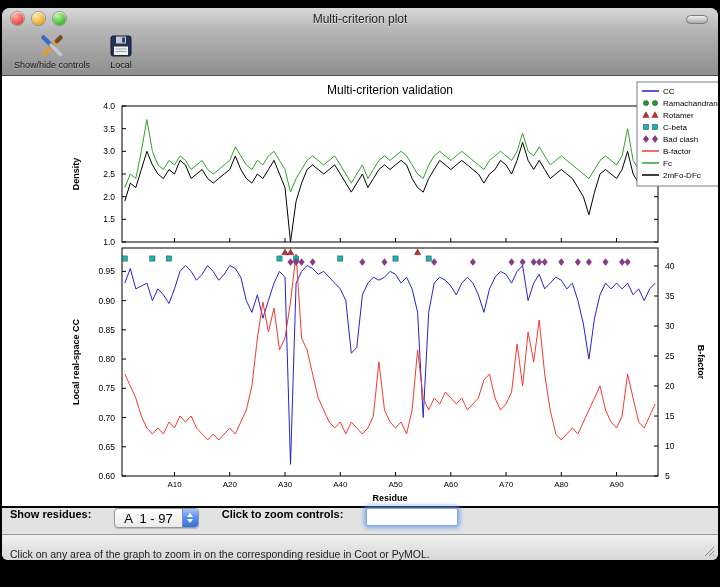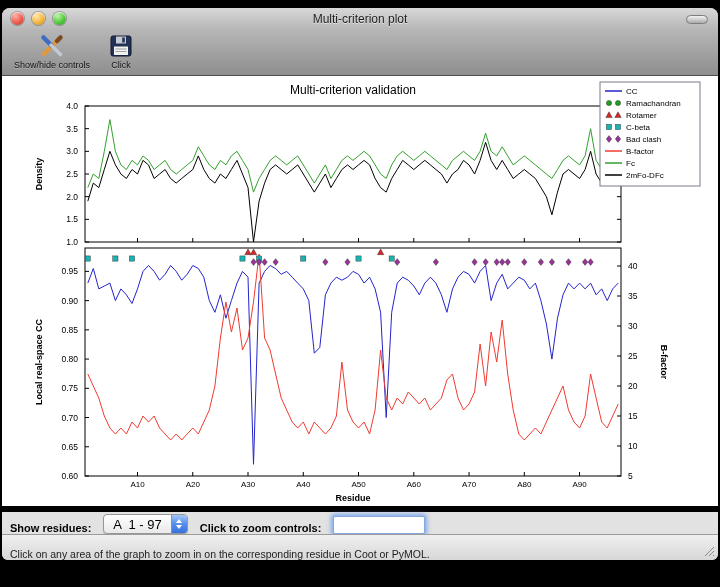--- a/index.html
+++ b/index.html
@@ -16,24 +16,24 @@
   .traffic { position:absolute; left:9px; top:4px; display:flex; gap:8px; }
   .light { width:13px; height:13px; border-radius:50%; box-shadow:inset 0 1px 1px rgba(255,255,255,.75), 0 0 0 1px rgba(0,0,0,.25); }
   .light.red { background:radial-gradient(circle at 35% 30%, #ffb0a6, #f05b4f 55%, #bf392d); }
   .light.yellow { background:radial-gradient(circle at 35% 30%, #ffe9af, #f6b73c 55%, #c8871f); }
   .light.green { background:radial-gradient(circle at 35% 30%, #c3f2ae, #52ca3e 55%, #2c951f); }
   .capsule { position:absolute; right:10px; top:7px; width:22px; height:9px; border-radius:5px; background:linear-gradient(#f2f2f2,#ababab); border:1px solid #7d7d7d; }
   .toolbar { height:46px; background:linear-gradient(#b6b6b6,#8e8e8e); border-bottom:1px solid #4c4c4c; display:flex; align-items:flex-start; gap:10px; padding:2px 8px 0 8px; }
   .tool-btn { display:flex; flex-direction:column; align-items:center; padding:1px 4px; cursor:default; }
   .tool-icon { width:26px; height:26px; display:block; }
   .tool-label { font-size:9px; color:#111; margin-top:1px; text-shadow:0 1px 0 rgba(255,255,255,.3); white-space:nowrap; }
-  .plot-area { height:430px; background:#fff; }
+  .plot-area { height:430px; background:#fff;padding-left:37px; }
   #figure { display:block; }
   #figure text { font-family:"Liberation Sans", sans-serif; fill:#000; }
-  .controls-row { height:28px; background:#e2e2e2; border-top:6px solid #000000; display:flex; align-items:flex-end; gap:12px; padding:0 8px; font-size:11px; }
+  .controls-row { height:28px; background:#e2e2e2; border-top:2px solid #000000; display:flex; align-items:flex-start; gap:23px; padding:0 8px; font-size:11px; }
   .ctl-label { font-weight:bold; color:#000; white-space:nowrap; }
   .combo { display:flex; align-items:stretch; height:20px; border:1px solid #979797; border-radius:4px; overflow:hidden; background:linear-gradient(#ffffff,#e9e9e9); box-shadow:0 1px 1px rgba(0,0,0,.18); }
   .combo-text { display:flex; align-items:center; padding:0 9px; font-size:13px; white-space:pre; color:#000; }
   .combo-arrows { width:16px; background:linear-gradient(#a3c6f8,#5a90ea 48%,#3570dd); border-left:1px solid #6f93cc; display:flex; flex-direction:column; align-items:center; justify-content:center; gap:2px; }
   .arr-up { width:0; height:0; border-left:3px solid transparent; border-right:3px solid transparent; border-bottom:4px solid #fff; }
   .arr-down { width:0; height:0; border-left:3px solid transparent; border-right:3px solid transparent; border-top:4px solid #fff; }
   .zoom-input { width:92px; height:18px; border:1px solid #85a9dd; border-radius:2px; background:#fff; box-shadow:0 0 4px 2px rgba(105,155,240,.8); font-size:11px; padding:0 4px; outline:none; font-family:"Liberation Sans", sans-serif; }
   .statusbar { height:26px; background:linear-gradient(#f0f0f0,#d7d7d7); border-top:1px solid #9b9b9b; display:flex; align-items:flex-end; padding:0 8px; font-size:10.5px; color:#222; position:relative; }
   .grip { position:absolute; right:3px; bottom:3px; width:13px; height:13px; }
 </style>
@@ -65,21 +65,21 @@
       </div>
       <div class="tool-btn">
         <svg class="tool-icon" viewBox="0 0 26 26">
           <rect x="3" y="3" width="20" height="20" rx="2" fill="#233157" stroke="#101a30" stroke-width="1"></rect>
           <rect x="8" y="3.5" width="10" height="7" fill="#c7ccd4"></rect>
           <rect x="14.2" y="4.5" width="2.6" height="5" fill="#233157"></rect>
           <rect x="6" y="13.5" width="14" height="8.5" fill="#f1f1ee"></rect>
           <line x1="7.5" y1="16" x2="18.5" y2="16" stroke="#9aa0a8" stroke-width="1"></line>
           <line x1="7.5" y1="18.5" x2="18.5" y2="18.5" stroke="#9aa0a8" stroke-width="1"></line>
         </svg>
-        <span class="tool-label">Click</span>
+        <span class="tool-label">Local</span>
       </div>
     </div>
 
     <div class="plot-area">
       <svg id="figure" width="716" height="430" viewBox="0 0 716 430">
           <text x="351" y="18" text-anchor="middle" font-size="12">Multi-criterion validation</text>
           <rect x="83" y="30" width="536" height="136" fill="#ffffff" stroke="#000" stroke-width="1"></rect>
           <rect x="83" y="172" width="536" height="228" fill="#ffffff" stroke="#000" stroke-width="1"></rect>
           <polyline points="85.8,111.6 91.3,98.0 96.8,102.5 102.3,75.3 107.9,43.6 113.4,75.3 118.9,88.9 124.4,93.5 130.0,84.4 135.5,88.9 141.0,79.9 146.5,84.4 152.1,93.5 157.6,88.9 163.1,84.4 168.6,93.5 174.2,98.0 179.7,93.5 185.2,88.9 190.8,84.4 196.3,70.8 201.8,79.9 207.3,88.9 212.9,93.5 218.4,84.4 223.9,88.9 229.4,79.9 235.0,75.3 240.5,84.4 246.0,93.5 251.5,116.1 257.1,102.5 262.6,93.5 268.1,84.4 273.6,79.9 279.2,84.4 284.7,88.9 290.2,84.4 295.7,79.9 301.3,88.9 306.8,98.0 312.3,107.1 317.8,98.0 323.4,88.9 328.9,102.5 334.4,93.5 339.9,84.4 345.5,79.9 351.0,84.4 356.5,79.9 362.1,75.3 367.6,79.9 373.1,88.9 378.6,98.0 384.2,102.5 389.7,88.9 395.2,79.9 400.7,75.3 406.3,79.9 411.8,84.4 417.3,79.9 422.8,75.3 428.4,79.9 433.9,84.4 439.4,88.9 444.9,93.5 450.5,84.4 456.0,79.9 461.5,75.3 467.0,79.9 472.6,84.4 478.1,75.3 483.6,57.2 489.1,75.3 494.7,79.9 500.2,70.8 505.7,79.9 511.2,88.9 516.8,84.4 522.3,79.9 527.8,84.4 533.4,88.9 538.9,93.5 544.4,98.0 549.9,102.5 555.5,93.5 561.0,84.4 566.5,79.9 572.0,84.4 577.6,88.9 583.1,79.9 588.6,52.7 594.1,84.4 599.7,93.5 605.2,57.2 610.7,75.3 616.2,70.8" fill="none" stroke="#33a02c" stroke-width="1"></polyline>
           <polyline points="85.8,125.2 91.3,107.1 96.8,111.6 102.3,93.5 107.9,75.3 113.4,88.9 118.9,98.0 124.4,102.5 130.0,93.5 135.5,98.0 141.0,84.4 146.5,88.9 152.1,102.5 157.6,98.0 163.1,93.5 168.6,102.5 174.2,107.1 179.7,102.5 185.2,98.0 190.8,93.5 196.3,79.9 201.8,93.5 207.3,102.5 212.9,107.1 218.4,98.0 223.9,102.5 229.4,93.5 235.0,84.4 240.5,98.0 246.0,111.6 251.5,166.0 257.1,125.2 262.6,107.1 268.1,93.5 273.6,88.9 279.2,93.5 284.7,98.0 290.2,93.5 295.7,88.9 301.3,98.0 306.8,107.1 312.3,116.1 317.8,107.1 323.4,98.0 328.9,111.6 334.4,102.5 339.9,93.5 345.5,88.9 351.0,93.5 356.5,88.9 362.1,84.4 367.6,88.9 373.1,102.5 378.6,111.6 384.2,116.1 389.7,102.5 395.2,93.5 400.7,84.4 406.3,88.9 411.8,93.5 417.3,88.9 422.8,84.4 428.4,88.9 433.9,93.5 439.4,98.0 444.9,107.1 450.5,98.0 456.0,93.5 461.5,84.4 467.0,88.9 472.6,98.0 478.1,84.4 483.6,66.3 489.1,84.4 494.7,93.5 500.2,84.4 505.7,93.5 511.2,102.5 516.8,98.0 522.3,93.5 527.8,98.0 533.4,102.5 538.9,111.6 544.4,120.7 549.9,138.8 555.5,116.1 561.0,98.0 566.5,93.5 572.0,98.0 577.6,102.5 583.1,93.5 588.6,75.3 594.1,98.0 599.7,107.1 605.2,75.3 610.7,88.9 616.2,84.4" fill="none" stroke="#000000" stroke-width="1"></polyline>

